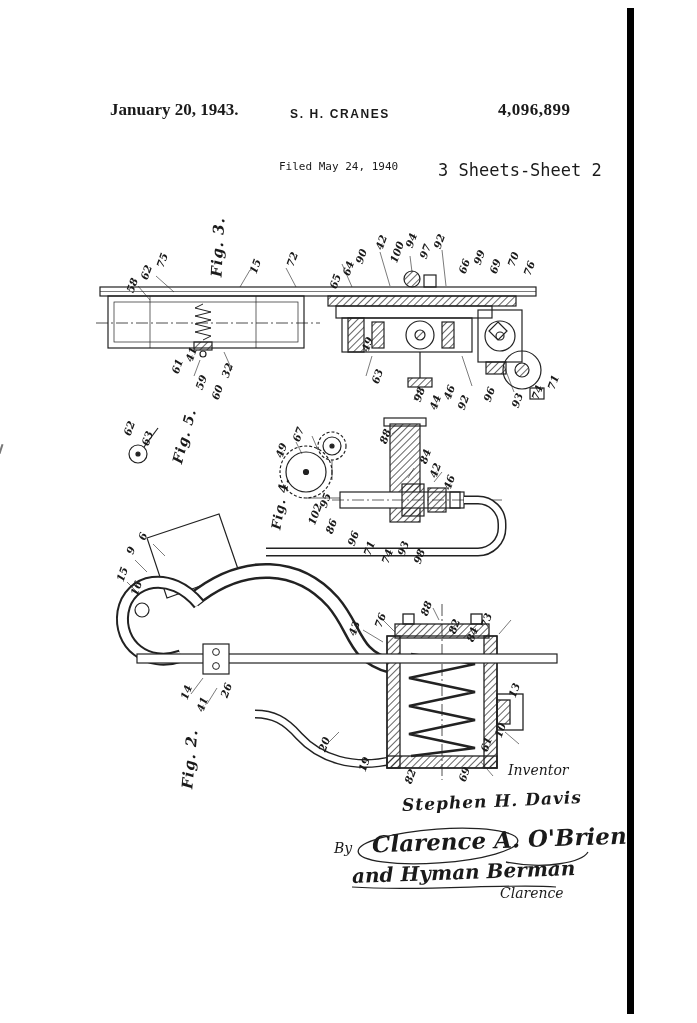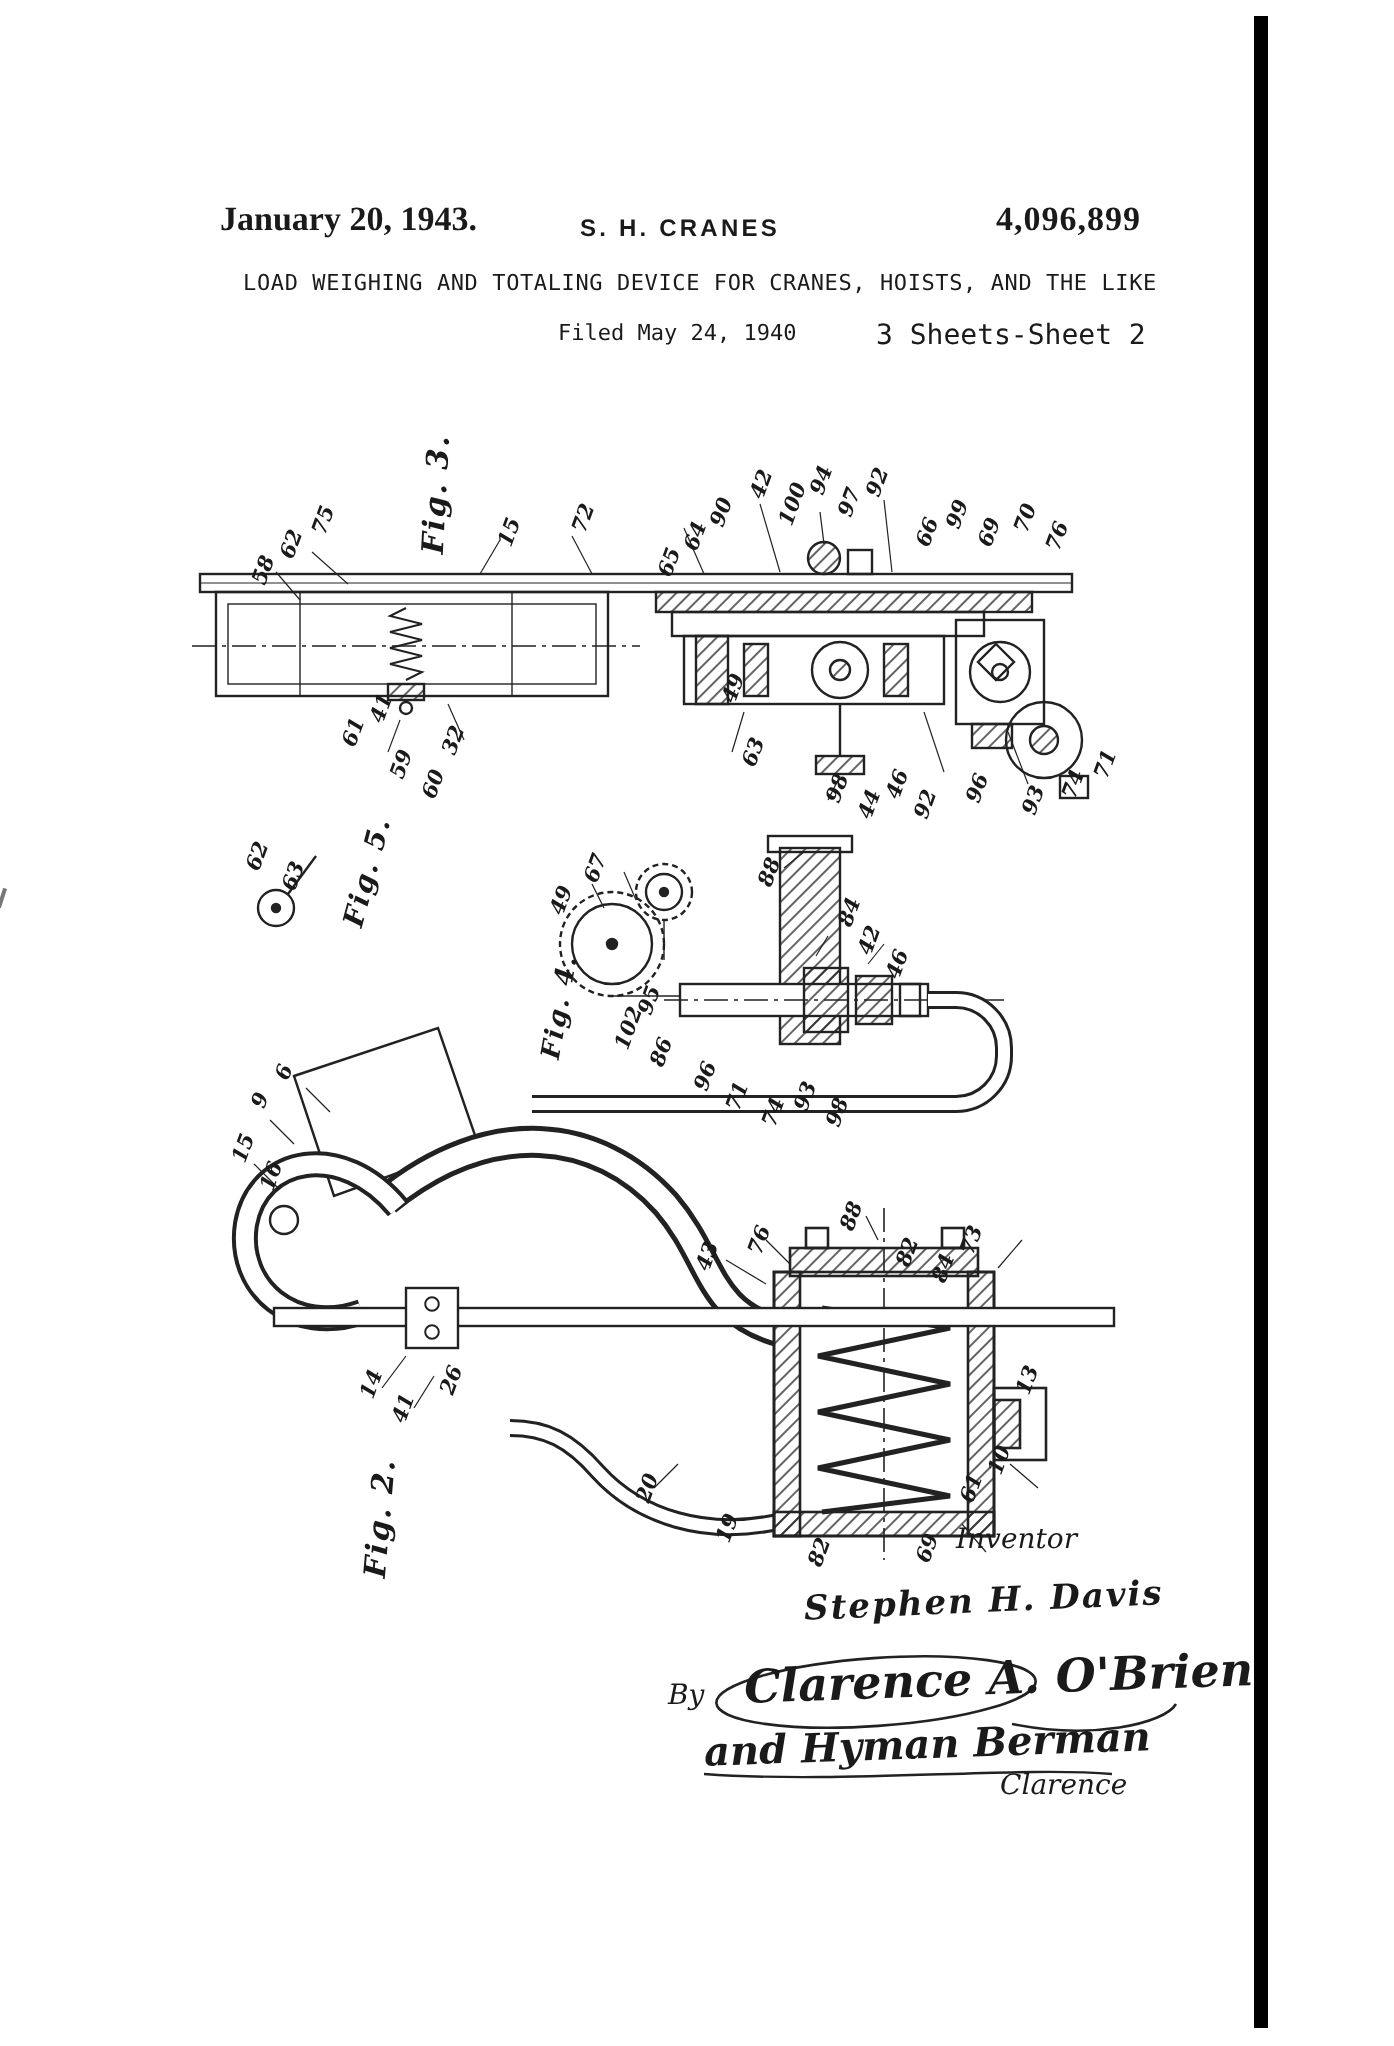--- a/index.html
+++ b/index.html
@@ -11,21 +11,21 @@
   .black-bar { position:absolute; left:627px; top:8px; width:7px; height:1006px; background:#000; }
   .stray-mark { position:absolute; left:0px; top:444px; width:2px; height:10px; background:#777; transform:rotate(18deg); }
 
   .hdr-date   { position:absolute; left:110px; top:100px; font-weight:bold; font-size:17px; white-space:nowrap; }
   .hdr-inventor { position:absolute; left:252px; top:107px; width:176px; text-align:center;
                   font-family:"Liberation Sans", sans-serif; font-size:12px; font-weight:600; letter-spacing:1.6px; white-space:nowrap; }
   .hdr-patnum { position:absolute; left:498px; top:100px; font-weight:bold; font-size:17px; letter-spacing:0.5px; white-space:nowrap; }
   .hdr-title  { position:absolute; left:55px; top:135px; width:590px; text-align:center;
                 font-family:"DejaVu Sans Mono", monospace; font-size:11px; letter-spacing:0.3px; white-space:nowrap; }
   .hdr-filed  { position:absolute; left:279px; top:160px; font-family:"DejaVu Sans Mono", monospace; font-size:11px; white-space:nowrap; }
-  .hdr-sheet  { position:absolute; left:438px; top:160px; font-family:"DejaVu Sans Mono", monospace; font-size:14px; white-space:nowrap; }
+  .hdr-sheet  { position:absolute; left:438px; top:160px; font-family:"DejaVu Sans Mono", monospace; font-size:17px; white-space:nowrap; }
 
   svg.figure { position:absolute; }
 
   .fig-label { position:absolute; font-family:"DejaVu Serif", serif; font-style:italic; font-weight:700;
                font-size:15px; white-space:nowrap; letter-spacing:1px; }
   .ref-num   { position:absolute; font-family:"DejaVu Serif", serif; font-style:italic; font-weight:700;
                font-size:10.5px; white-space:nowrap; line-height:1; }
 
   .sig-small { position:absolute; font-family:"DejaVu Serif", serif; font-style:italic; font-size:14px; white-space:nowrap; }
   .sig-name  { position:absolute; font-family:"DejaVu Serif", serif; font-style:italic; font-weight:600;
@@ -39,21 +39,20 @@
 <body>
 
 <div class="page">
 
   <div class="black-bar"></div>
   <div class="stray-mark"></div>
 
   <div class="hdr-date">January 20, 1943.</div>
   <div class="hdr-inventor">S. H. CRANES</div>
   <div class="hdr-patnum">4,096,899</div>
-  <div class="hdr-title">LOAD WEIGHING AND TOTALING DEVICE FOR CRANES, HOISTS, AND THE LIKE</div>
   <div class="hdr-filed">Filed May 24, 1940</div>
   <div class="hdr-sheet">3 Sheets-Sheet 2</div>
 
   <svg class="figure" style="left:90px; top:230px;" width="472" height="188" viewBox="0 0 472 188">
     <defs>
       <pattern id="ht3" patternUnits="userSpaceOnUse" width="5" height="5" patternTransform="rotate(45)">
         <line x1="2.5" y1="0" x2="2.5" y2="5" stroke="#222" stroke-width="0.7"></line>
       </pattern>
     </defs>
     <g stroke="#222" fill="none" stroke-width="1.2">
@@ -282,21 +281,21 @@
       <span class="ref-num" style="left: 479px; top: 615px; transform: rotate(-70deg);">73</span>
       <span class="ref-num" style="left: 507px; top: 685px; transform: rotate(-70deg);">13</span>
       <span class="ref-num" style="left: 493px; top: 725px; transform: rotate(-70deg);">10</span>
       <span class="ref-num" style="left: 479px; top: 739px; transform: rotate(-70deg);">61</span>
       <span class="ref-num" style="left: 317px; top: 739px; transform: rotate(-70deg);">20</span>
       <span class="ref-num" style="left: 357px; top: 759px; transform: rotate(-70deg);">19</span>
       <span class="ref-num" style="left: 403px; top: 771px; transform: rotate(-70deg);">82</span>
       <span class="ref-num" style="left: 457px; top: 769px; transform: rotate(-70deg);">69</span>
     </div>
 
-  <span class="sig-small" style="left:478px; top:762px;">Inventor</span>
+  <span class="sig-small" style="left:508px; top:762px;">Inventor</span>
   <span class="sig-name" style="left:402px; top:791px;">Stephen H. Davis</span>
   <span class="sig-small" style="left:334px; top:840px;">By</span>
 
   <svg class="figure" style="left:356px; top:820px;" width="236" height="52" viewBox="0 0 236 52">
     <ellipse cx="82" cy="26" rx="80" ry="17" transform="rotate(-4 82 26)" stroke="#222" stroke-width="1.3" fill="none"></ellipse>
     <path d="M 150,42 C 190,50 226,42 232,32" stroke="#222" stroke-width="1.3" fill="none"></path>
   </svg>
   <span class="sig-att1" style="left:372px; top:826px;">Clarence A. O'Brien</span>
   <span class="sig-att2" style="left:352px; top:860px;">and Hyman Berman</span>
   <svg class="figure" style="left:350px; top:882px;" width="210" height="10" viewBox="0 0 210 10">

